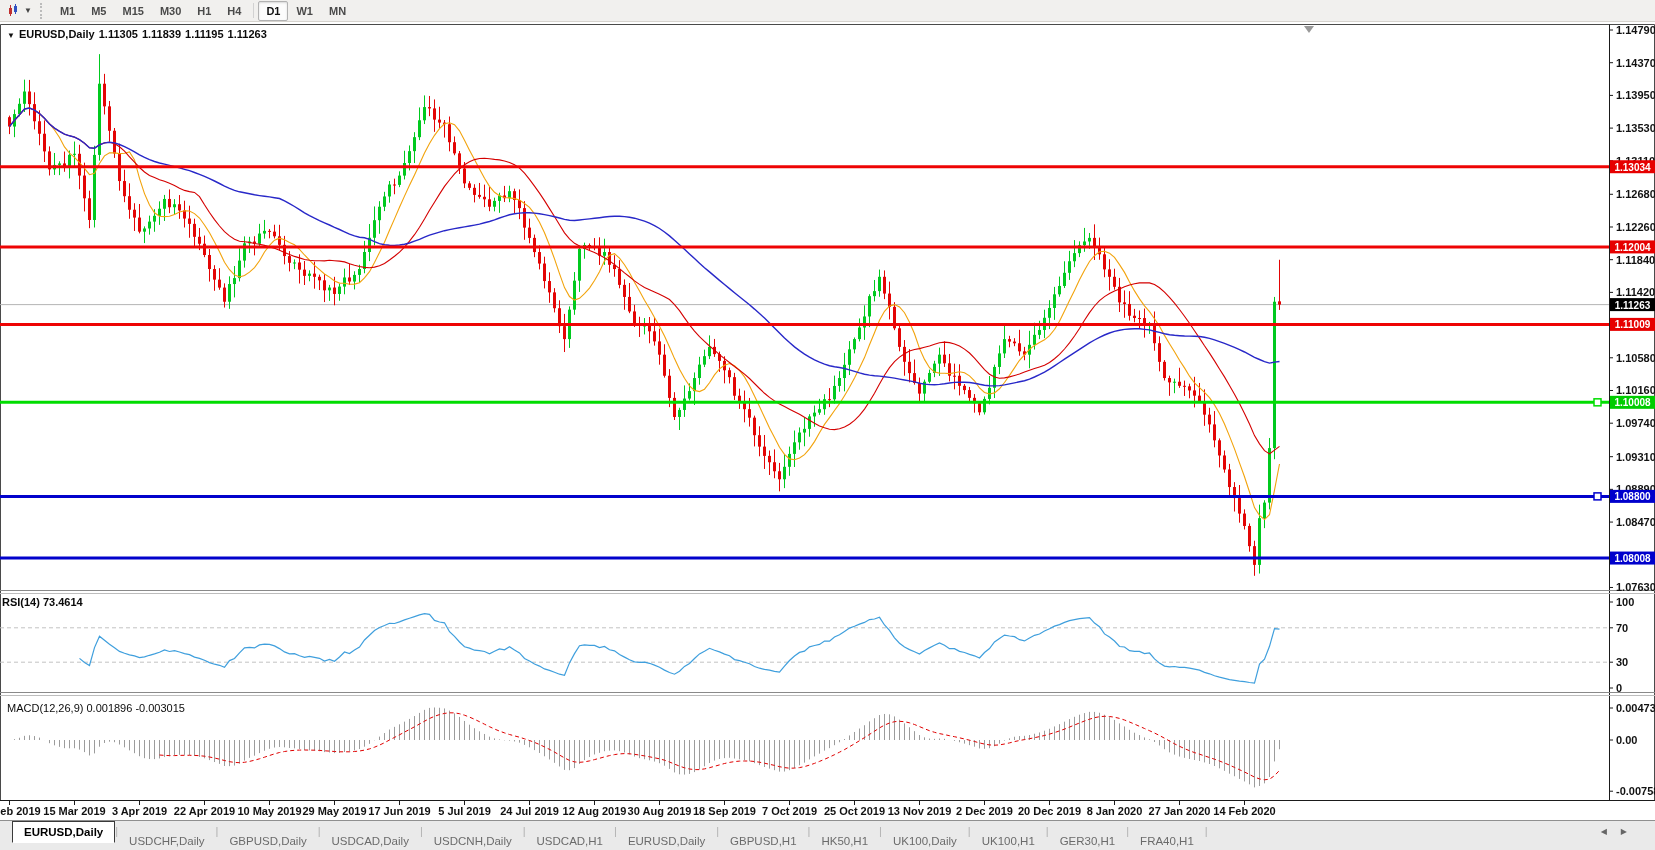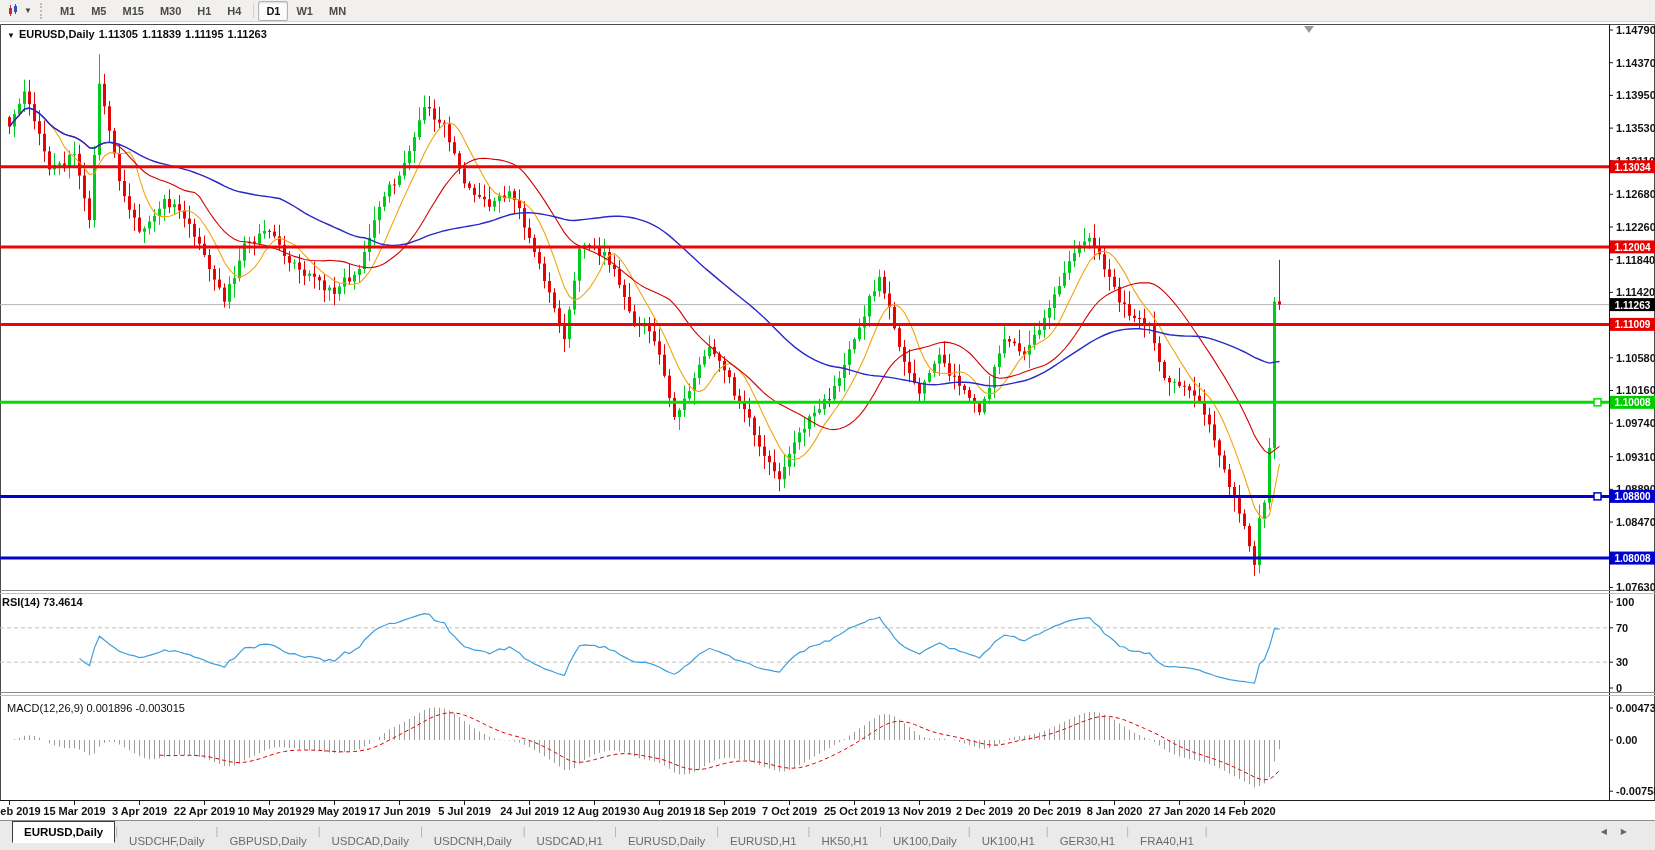--- a/index.html
+++ b/index.html
@@ -1022,21 +1022,21 @@
       <div class="tab">GBPUSD,Daily</div>
       <span class="tab-sep">|</span>
       <div class="tab">USDCAD,Daily</div>
       <span class="tab-sep">|</span>
       <div class="tab">USDCNH,Daily</div>
       <span class="tab-sep">|</span>
       <div class="tab">USDCAD,H1</div>
       <span class="tab-sep">|</span>
       <div class="tab">EURUSD,Daily</div>
       <span class="tab-sep">|</span>
-      <div class="tab">EURUSD,H1</div>
+      <div class="tab">GBPUSD,H1</div>
       <span class="tab-sep">|</span>
       <div class="tab">HK50,H1</div>
       <span class="tab-sep">|</span>
       <div class="tab">UK100,Daily</div>
       <span class="tab-sep">|</span>
       <div class="tab">UK100,H1</div>
       <span class="tab-sep">|</span>
       <div class="tab">GER30,H1</div>
       <span class="tab-sep">|</span>
       <div class="tab">FRA40,H1</div>

